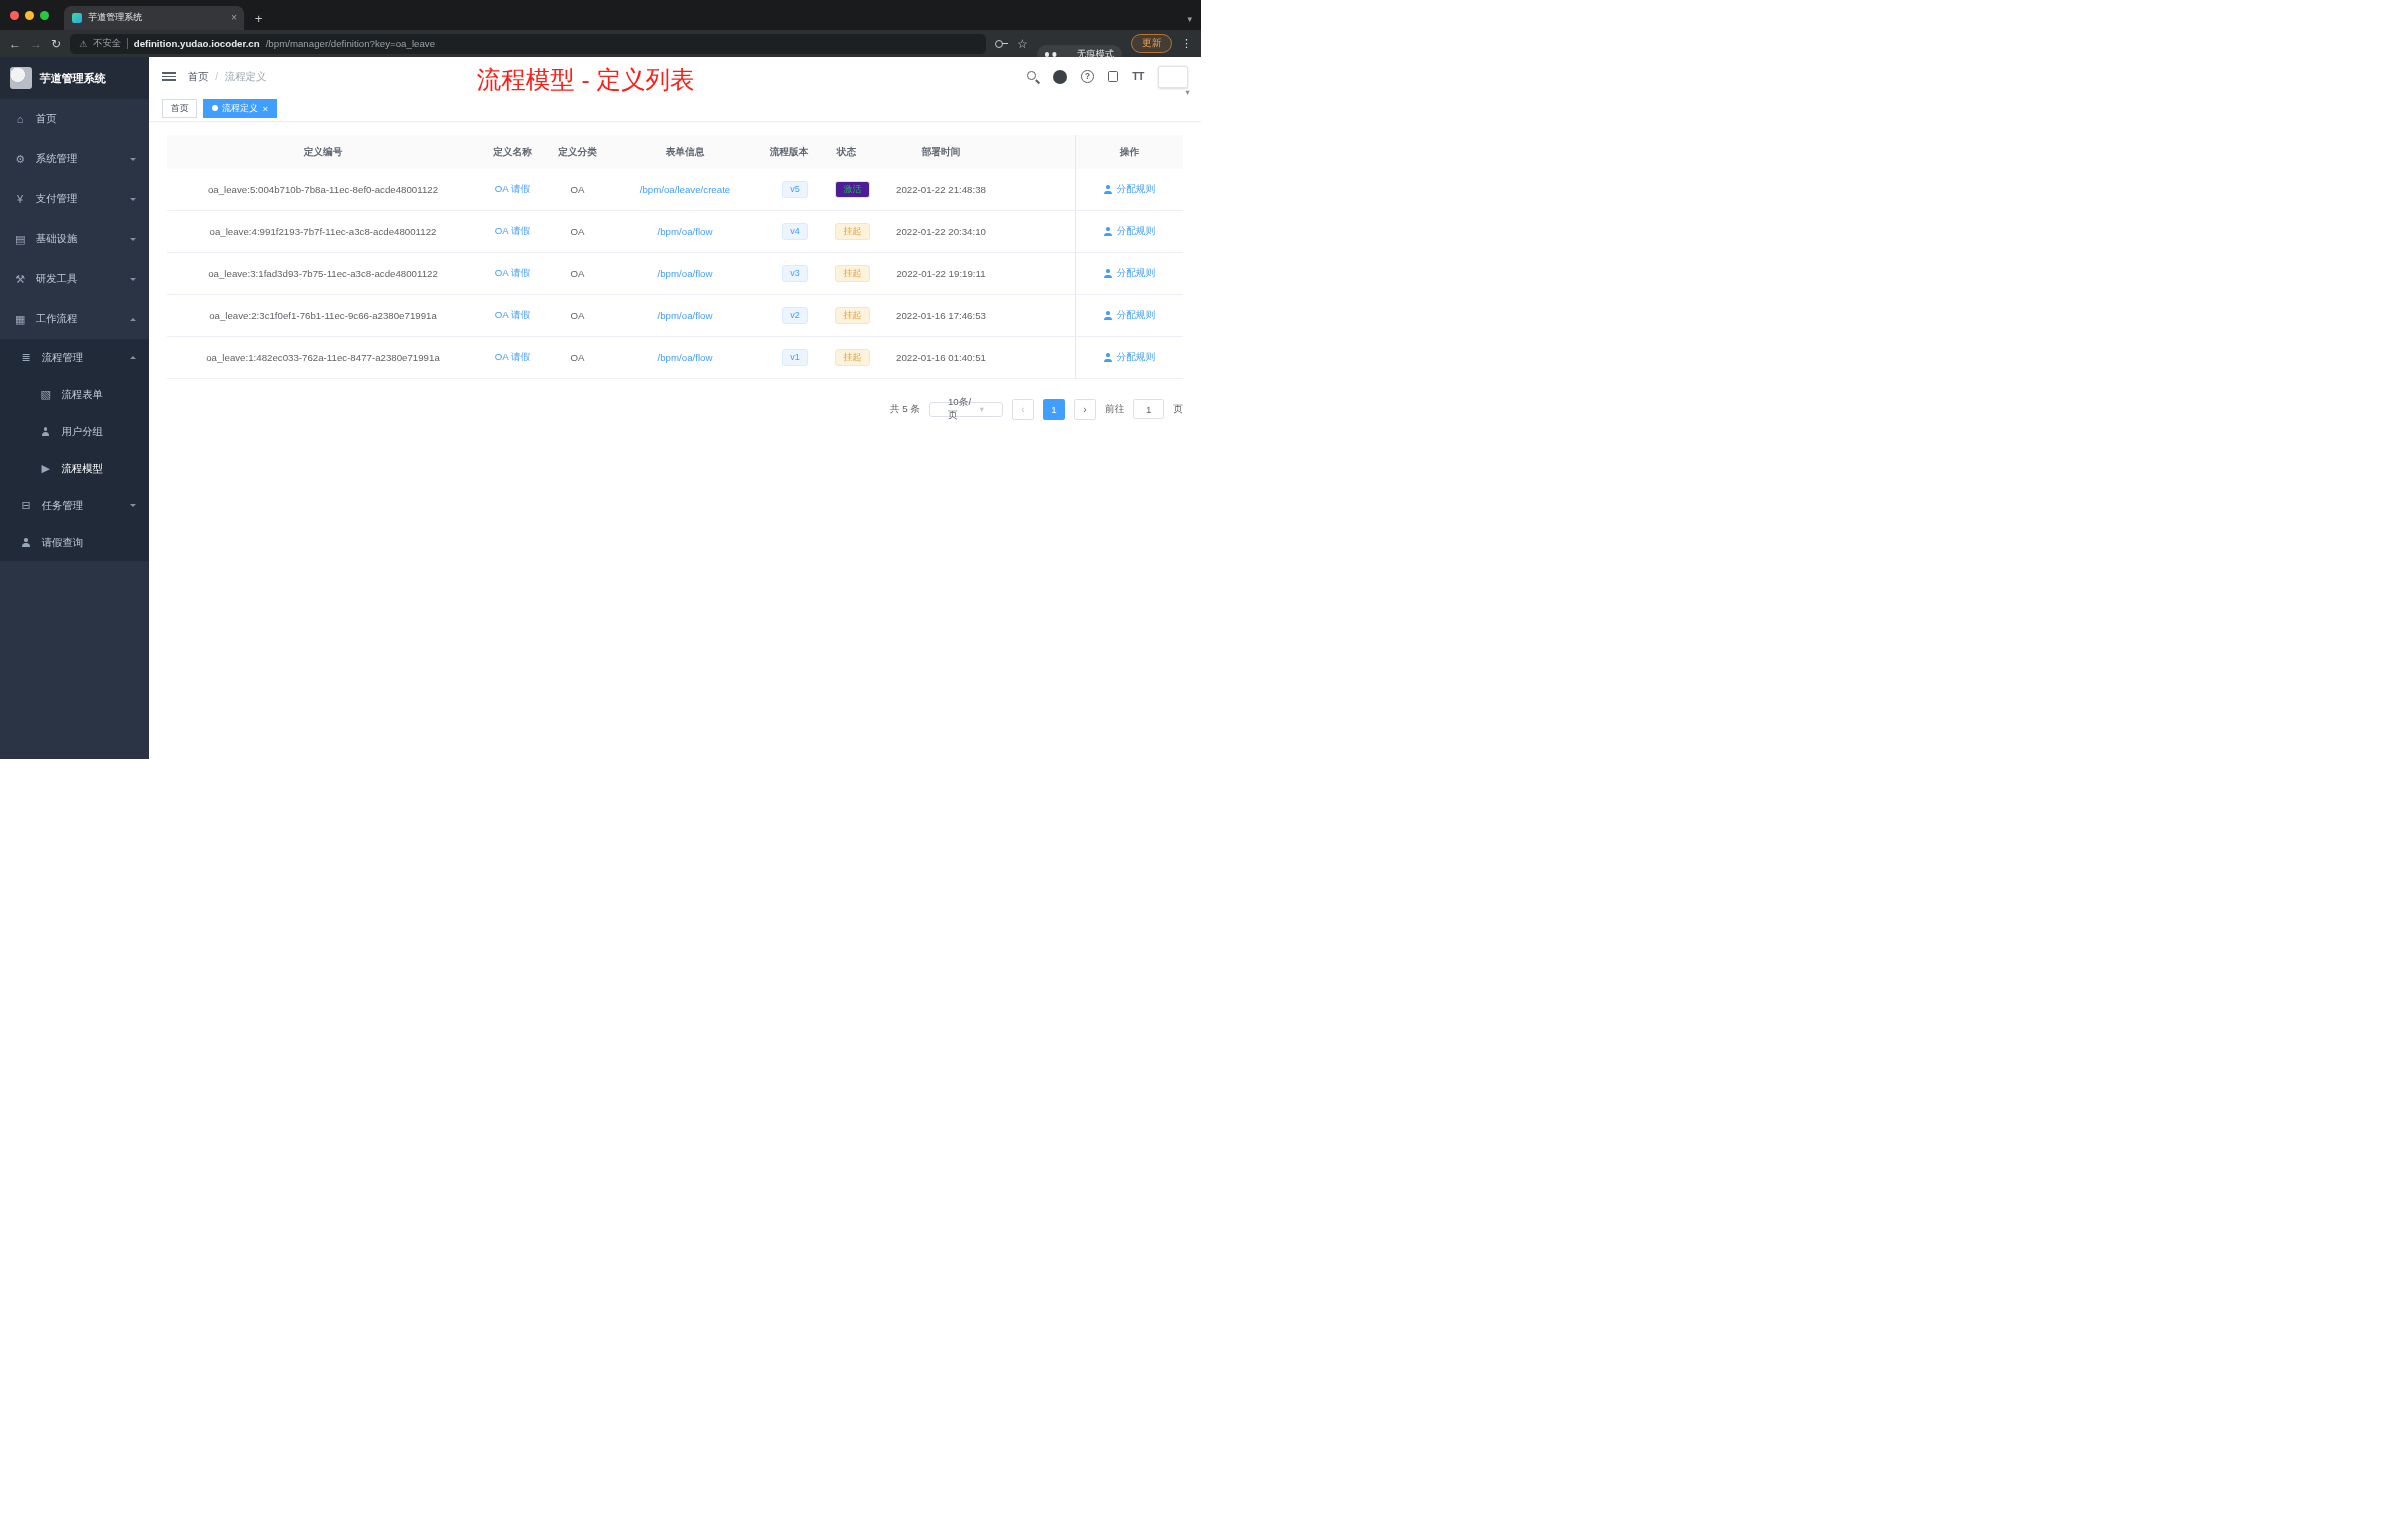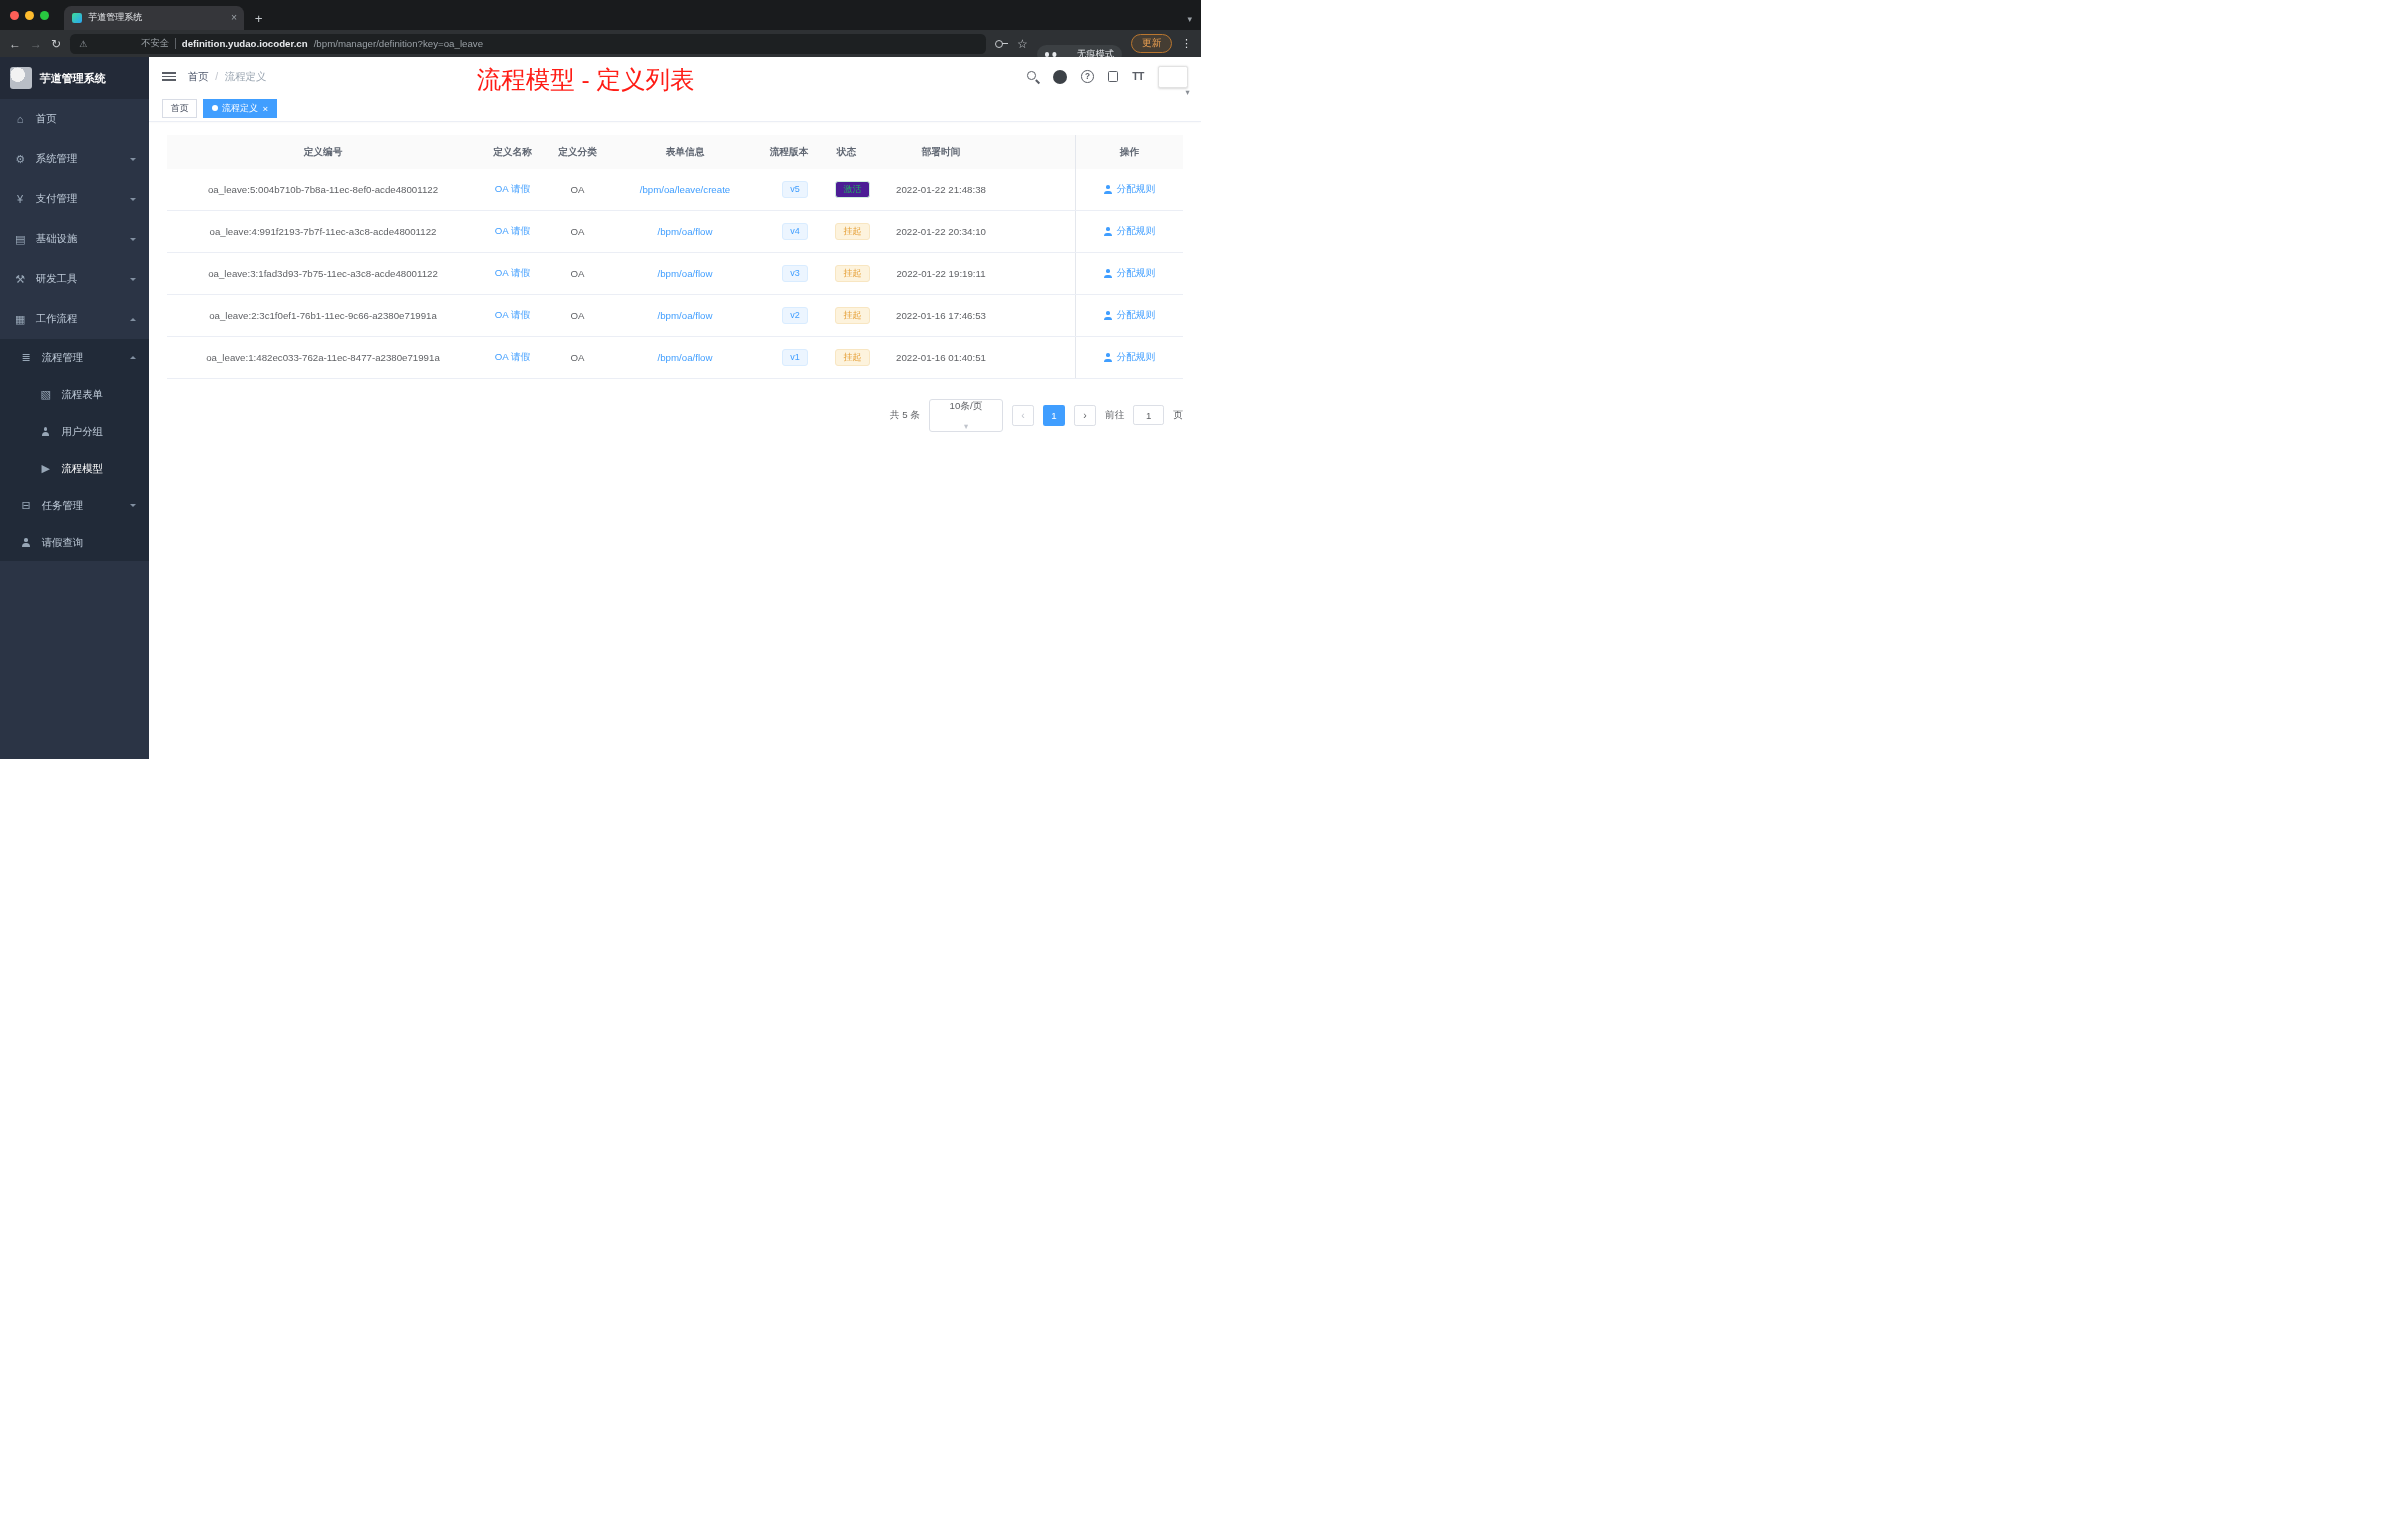--- a/index.html
+++ b/index.html
@@ -20,21 +20,21 @@
   .tab-close { color:#9aa0a6; font-size:10.4px; cursor:pointer; }
   .newtab { color:#c3c7cb; font-size:13.4px; margin:0 0 4.5px 10.4px; cursor:pointer; }
   .tabstrip-caret { position:absolute; right:9px; bottom:6px; color:#9aa0a6; font-size:9px; }
 
   .toolbar { height:27px; background:#2e3134; display:flex; align-items:center; padding:0 9px; gap:9px; }
   .nav-ic { color:#c7cacd; font-size:12px; line-height:1; cursor:pointer; }
   .nav-ic.dim { color:#6e7276; }
   .urlbar { flex:1; height:20px; background:#1d2022; border-radius:5.2px; display:flex; align-items:center;
     gap:6px; padding:0 9px; font-size:9.7px; }
   .warn { color:#9aa0a6; font-size:9px; }
-  .sec-label { color:#9aa0a6; font-size:9.3px;margin-left:48px; }
+  .sec-label { color:#9aa0a6; font-size:9.3px; }
   .url-div { width:0.7px; height:10.4px; background:#5f6368; }
   .url-host { color:#e8eaed; font-weight:bold; }
   .url-path { color:#9aa0a6; }
   .key-icon { position:relative; width:13.4px; height:7.4px; }
   .key-icon::before { content:""; position:absolute; left:0; top:0.7px; width:6px; height:6px;
     border:1.5px solid #c7cacd; border-radius:50%; }
   .key-icon::after { content:""; position:absolute; left:7.4px; top:3px; width:6px; height:1.5px; background:#c7cacd; }
   .star { color:#c7cacd; font-size:12px; }
   .incog { height:19.3px; background:#3c4043; border-radius:9.7px; display:flex; align-items:center;
     gap:20px; padding:0 8.2px; color:#e8eaed; font-size:9.3px;margin-top:22px; }
@@ -125,22 +125,22 @@
   .badge { padding:3px 7.4px; border-radius:3px; font-size:9px; line-height:1;margin-left:12px; }
   .badge.ver { background:#ecf5ff; border:0.7px solid #d9ecff; color:#409eff; }
   .badge.success { background:#4c1d95; border:0.7px solid #cff0de; color:#1fb35f; }
   .badge.warning { background:#fdf3dd; border:0.7px solid #f8e6c2; color:#e6a23c; }
   .action-link { display:flex; align-items:center; gap:3.7px; color:#409eff; font-size:9.7px;
     text-decoration:none; cursor:pointer; }
 
   
   .pagination { margin-top:19.3px; display:flex; justify-content:flex-end; align-items:center;
     gap:9px; font-size:9.7px; color:#606266; }
-  .pg-select { width:74px; height:33px; border:0.7px solid #dcdfe6; border-radius:3px;
-    display:flex; align-items:center; justify-content:space-between; padding:0 18px; cursor:pointer;flex-direction:column; }
+  .pg-select { width:74px; height:15px; border:0.7px solid #dcdfe6; border-radius:3px;
+    display:flex; align-items:center; justify-content:space-between; padding:0 18px; cursor:pointer; }
   .pg-select .sel-caret { color:#c0c4cc; font-size:8.2px; }
   .pg-btn { min-width:22px; height:21px; border:0.7px solid #dcdfe6; border-radius:2.2px; background:#fff;
     display:flex; align-items:center; justify-content:center; cursor:pointer; color:#606266; font-size:10.4px; }
   .pg-btn.disabled { color:#c0c4cc; }
   .pg-current { width:22px; height:21px; border-radius:2.2px; background:#409eff; color:#fff;
     display:flex; align-items:center; justify-content:center; font-size:9.7px; cursor:pointer; }
   .goto-input { width:31px; height:20px; border:0.7px solid #dcdfe6; border-radius:2.2px;
     text-align:center; font-size:9.7px; color:#606266; outline:none;
     font-family:"Liberation Sans","DejaVu Sans",sans-serif; }
 </style>

